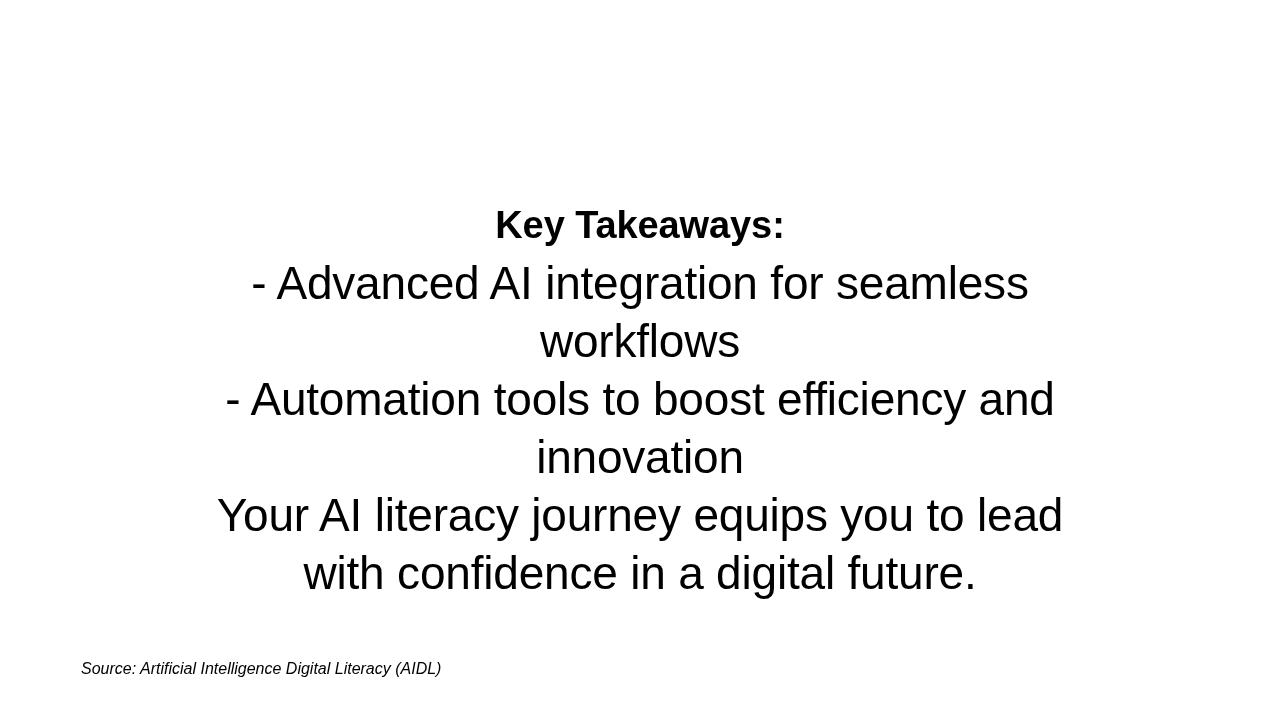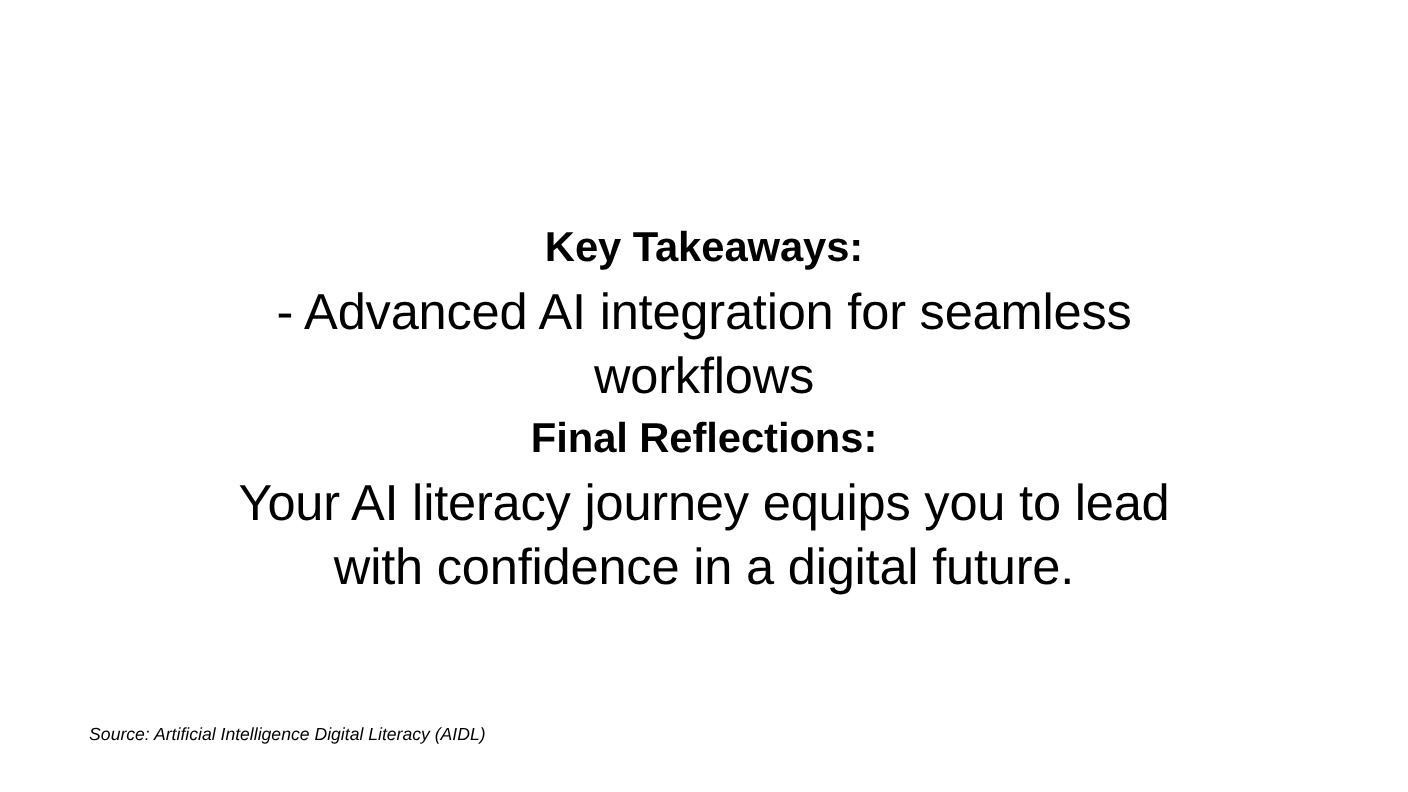--- a/index.html
+++ b/index.html
@@ -79,24 +79,24 @@
 <body>
 
 <div id="slide">
 
   <div id="content-block">
 
     <p class="heading">Key Takeaways:</p>
 
     <p class="body-line">- Advanced AI integration for seamless workflows</p>
 
+    <p class="body-line">- Automation tools to boost efficiency and innovation</p>
 
     <div class="block-gap"></div>
 
-    <p class="heading">Final Reflections:</p>
 
     <p class="body-line">Your AI literacy journey equips you to lead with confidence in a digital future.</p>
 
   </div>
 
   <div id="source-note">Source: Artificial Intelligence Digital Literacy (AIDL)</div>
 
 </div>
 
 </body></html>

